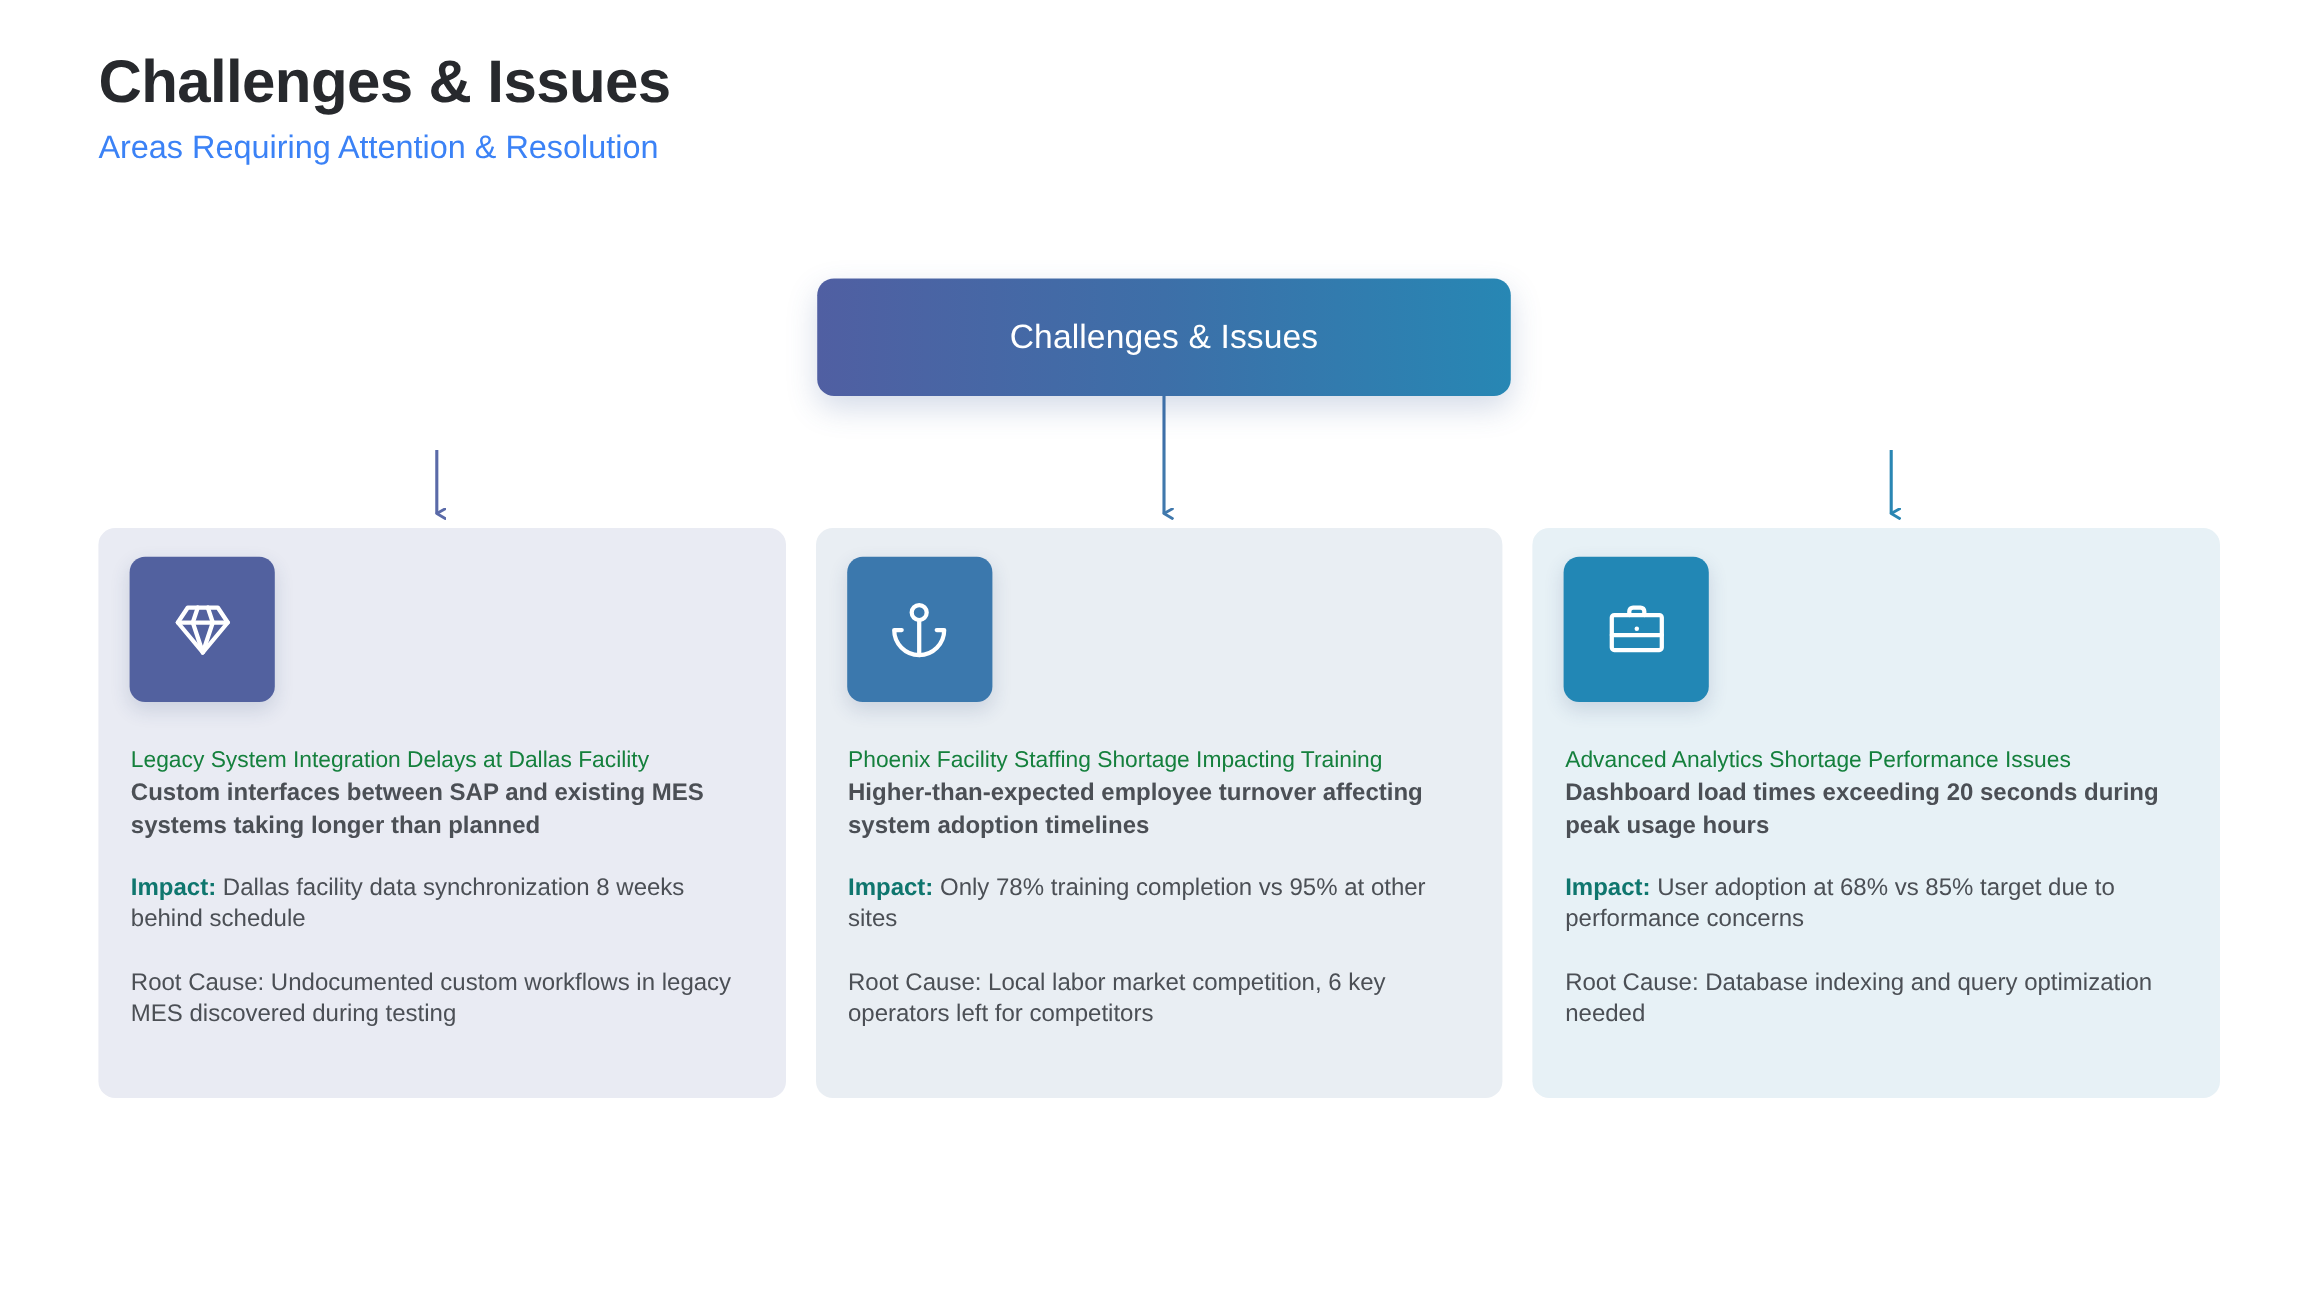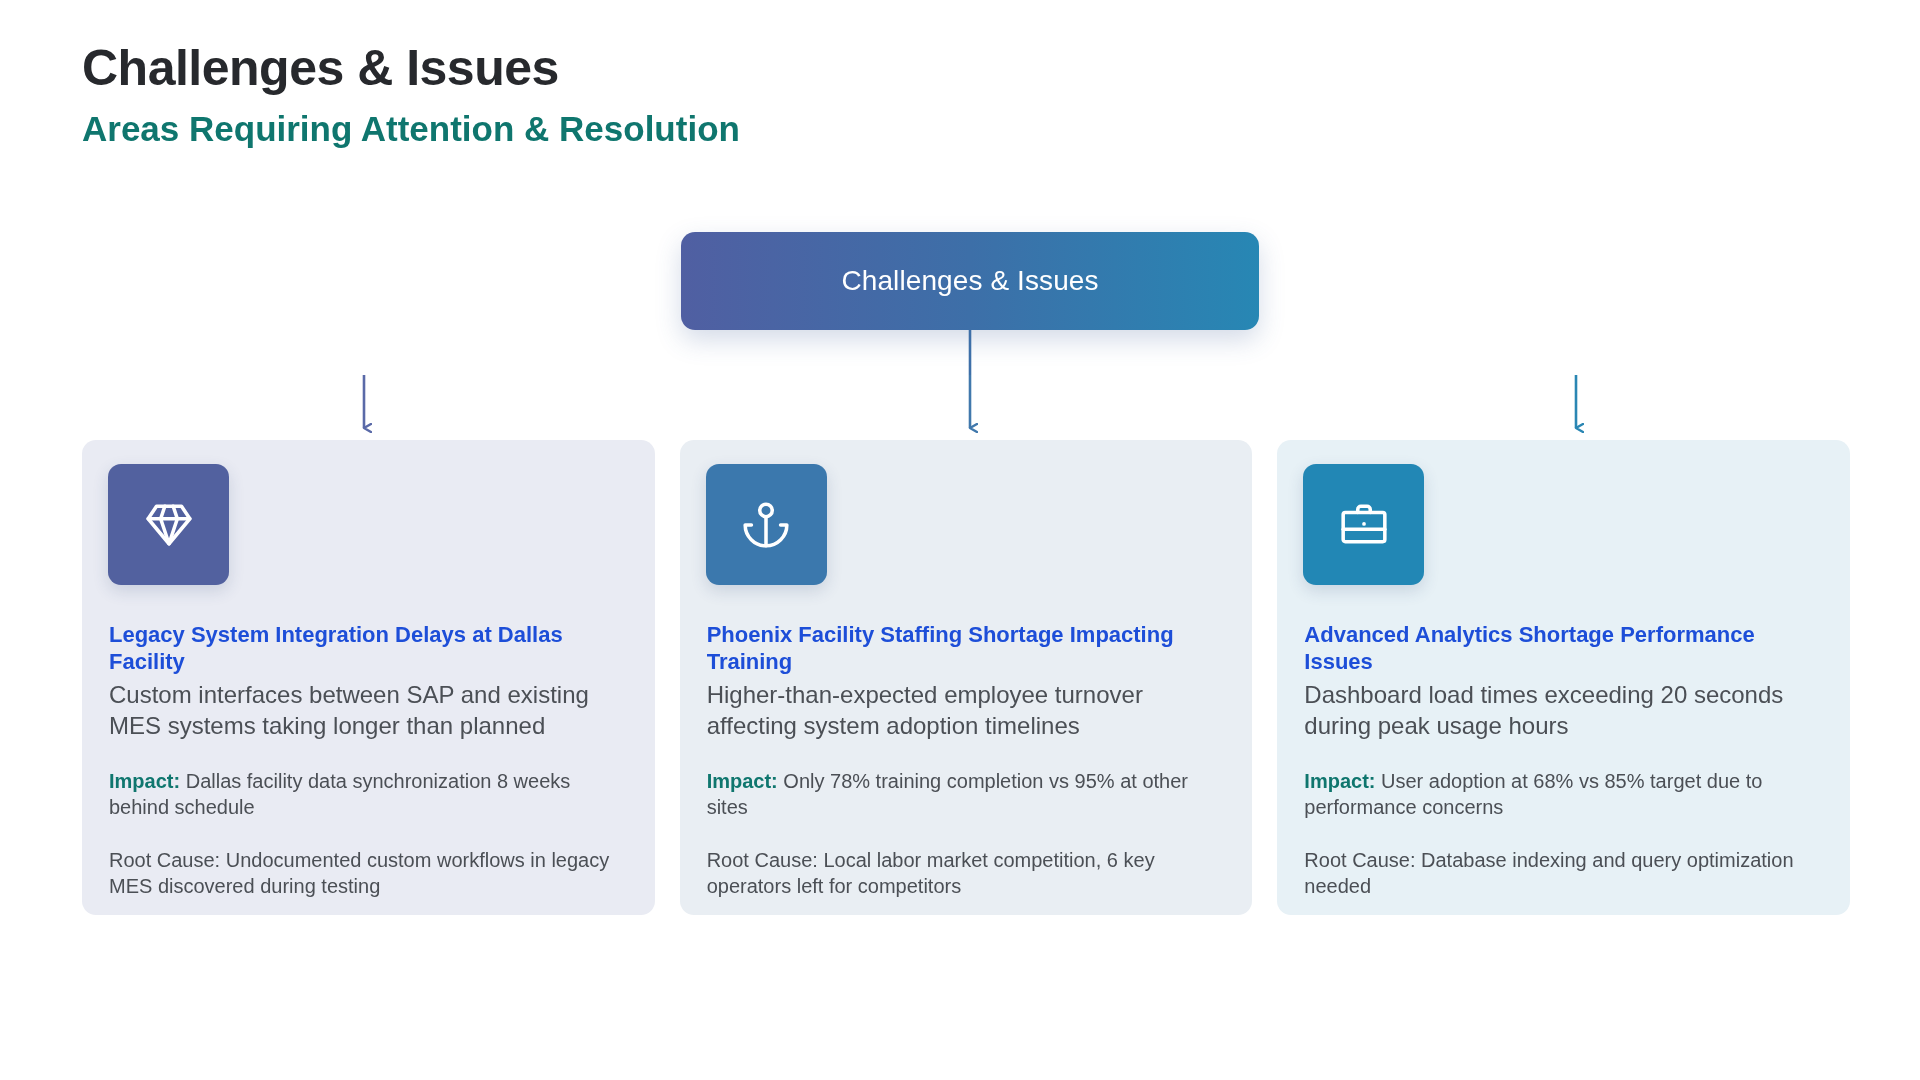--- a/index.html
+++ b/index.html
@@ -25,23 +25,23 @@
   }
   .page-title {
     font-size: 50px;
     font-weight: 700;
     color: #27292d;
     letter-spacing: -0.5px;
     line-height: 1.12;
     margin: 0;
   }
   .page-subtitle {
-    font-size: 35px;
-    font-weight: 700;
-    color: #0f766e;
+    font-size: 27px;
+    font-weight: 400;
+    color: #3b82f6;
     line-height: 1.3;
     margin: 10px 0 0 0;
   }
 
   
   .diagram {
     position: absolute;
     left: 0;
     top: 0;
     width: 1920px;
@@ -117,29 +117,29 @@
   .icon-2 { background: #2287b5; }
   .card-icon svg { display: block; }
 
   .card-body {
     position: absolute;
     left: 27px;
     top: 182px;
     width: 512px;
   }
   .card-title {
-    font-size: 22px;
-    font-weight: 700;
-    color: #1d4ed8;
+    font-size: 19px;
+    font-weight: 400;
+    color: #15803d;
     line-height: 1.22;
     margin: 0;
   }
   .card-desc {
-    font-size: 24px;
-    font-weight: 400;
+    font-size: 20px;
+    font-weight: 700;
     color: #4b4f55;
     line-height: 1.32;
     margin: 3px 0 0 0;
   }
   .card-meta {
     font-size: 20px;
     font-weight: 400;
     color: #4b4f55;
     line-height: 1.32;
     margin: 26px 0 0 0;

